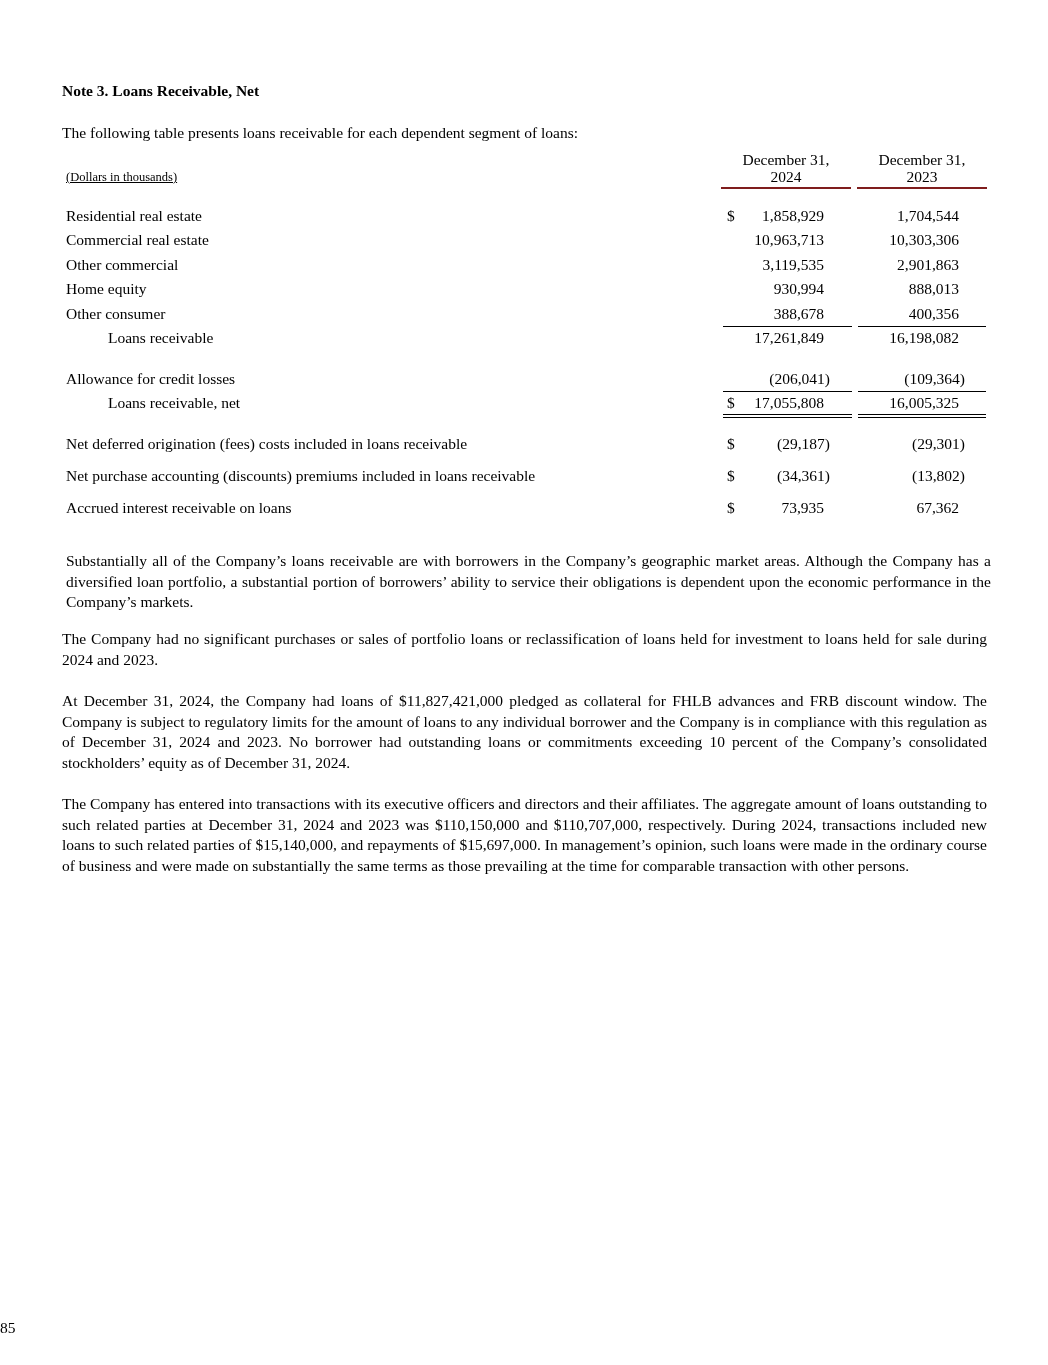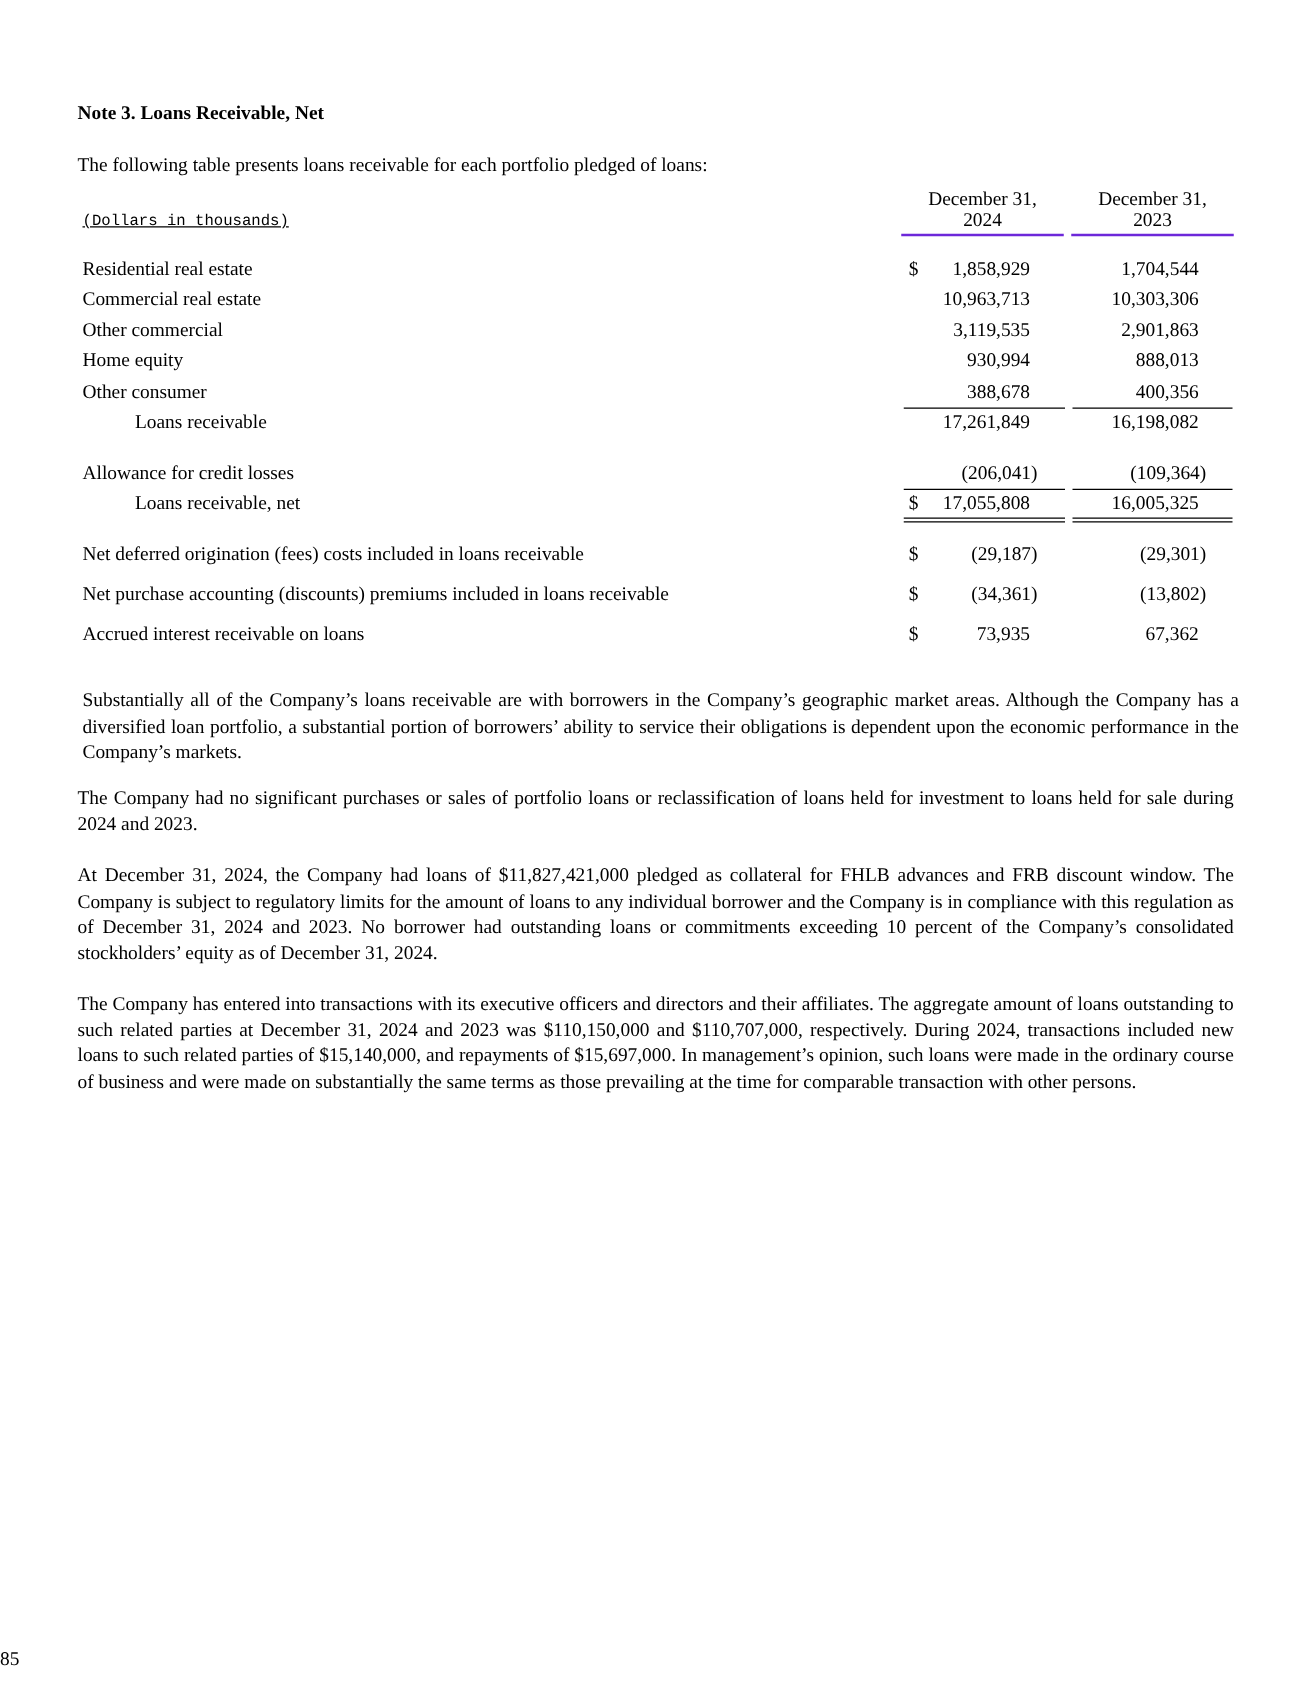--- a/index.html
+++ b/index.html
@@ -2,24 +2,24 @@
 <html><head>
   <meta charset="utf-8">
   <style>
     html, body { margin:0; padding:0; background:#ffffff; }
     body {
       width:1048px; height:1365px; position:relative; overflow:hidden;
       font-family:"Liberation Serif", "DejaVu Serif", serif; color:#000;
     }
     .title { position:absolute; left:62px; top:82px; font-size:15.5px; font-weight:bold; }
     .intro { position:absolute; left:62px; top:124px; font-size:15.5px; }
-    .units { position:absolute; left:66px; top:170px; font-size:12.5px; text-decoration:underline;font-family:Liberation Mono, monospace; }
+    .units { position:absolute; left:66px; top:170px; font-size:12.5px; text-decoration:underline; }
     .colhead {
       position:absolute; top:151px; width:130px; text-align:center;
-      font-size:15.5px; line-height:17px; padding-bottom:2px; border-bottom:2px solid #6d28d9;
+      font-size:15.5px; line-height:17px; padding-bottom:2px; border-bottom:2px solid #7f1d1d;
     }
     .colhead.c1 { left:721px; }
     .colhead.c2 { left:857px; }
     .row { position:absolute; left:0; width:1028px; height:20px; font-size:15.5px; }
     .row .lbl { position:absolute; left:66px; white-space:nowrap; }
     .row .lbl.ind { left:108px; }
     .row .dol { position:absolute; left:727px; }
     .row .v1 { position:absolute; right:204px; text-align:center; }
     .row .v2 { position:absolute; right:69px; text-align:right; }
     .row .v1.par { right:198px; }
@@ -28,21 +28,21 @@
     .para {
       position:absolute; left:62px; width:925px; font-size:15.5px; line-height:20.7px;
       text-align:justify;
     }
     .pagenum { position:absolute; left:0; width:1048px; text-align:left; top:1319px; font-size:15.5px; }
   </style>
 </head>
 <body>
 
 <div class="title">Note 3.  Loans Receivable, Net</div>
-<div class="intro">The following table presents loans receivable for each portfolio pledged of loans:</div>
+<div class="intro">The following table presents loans receivable for each dependent segment of loans:</div>
 
 <div>
   <div class="units">(Dollars in thousands)</div>
   <div class="colhead c1">
     <div>December 31,</div>
     <div>2024</div>
   </div>
   <div class="colhead c2">
     <div>December 31,</div>
     <div>2023</div>

